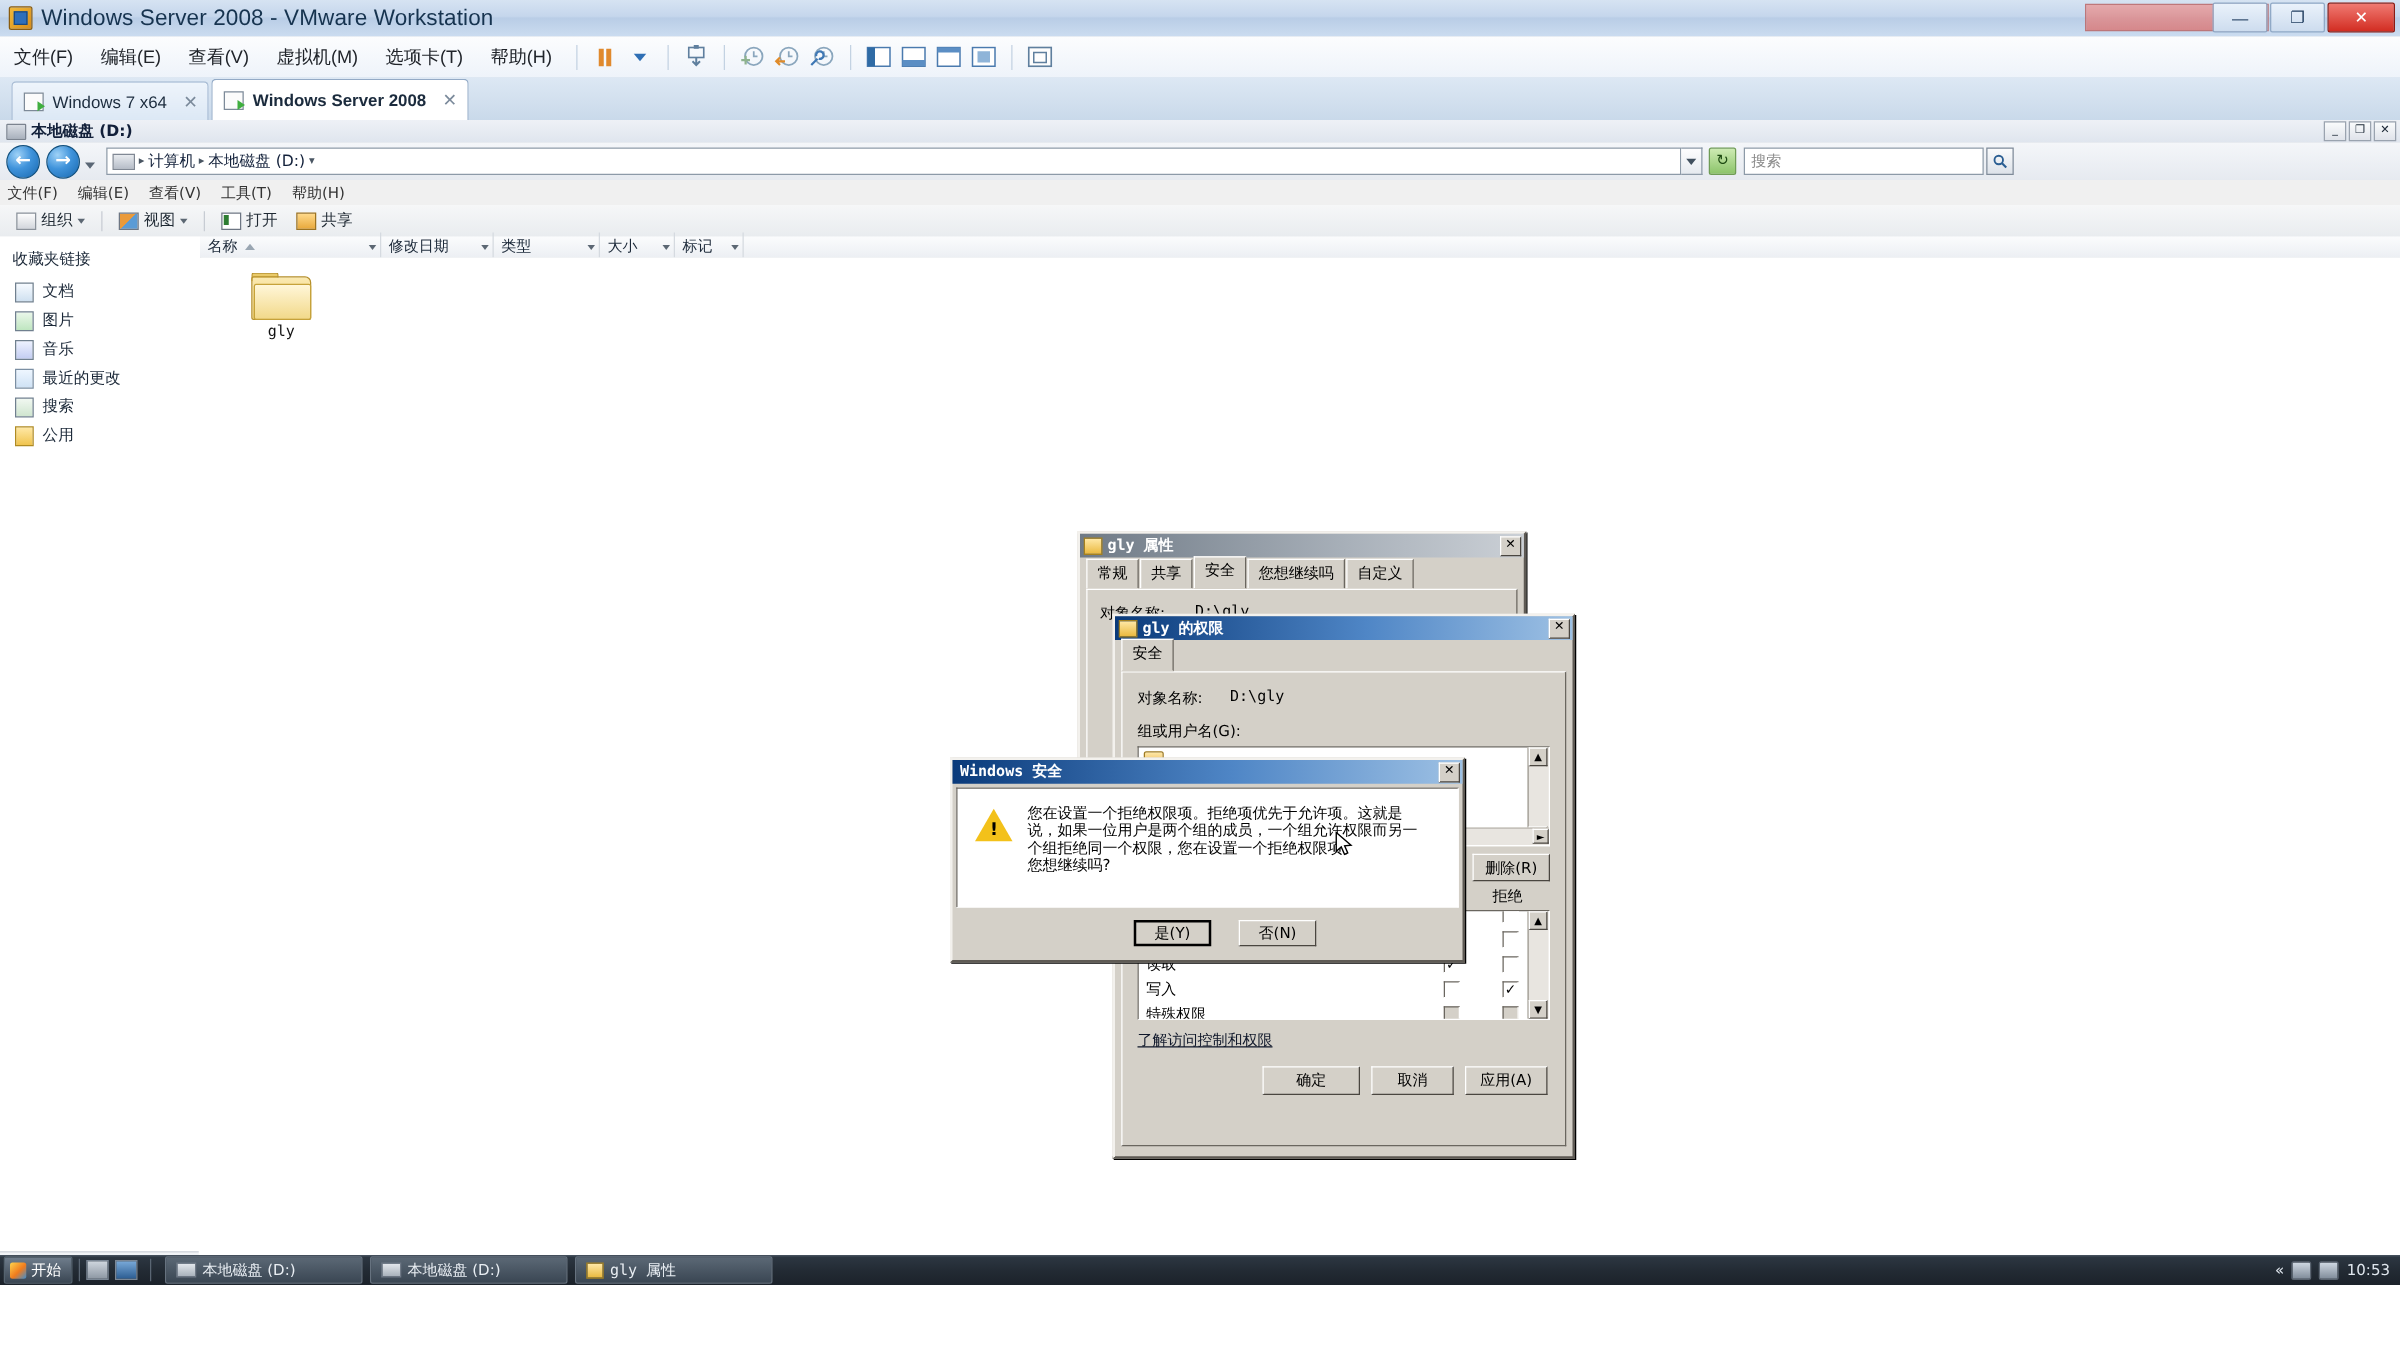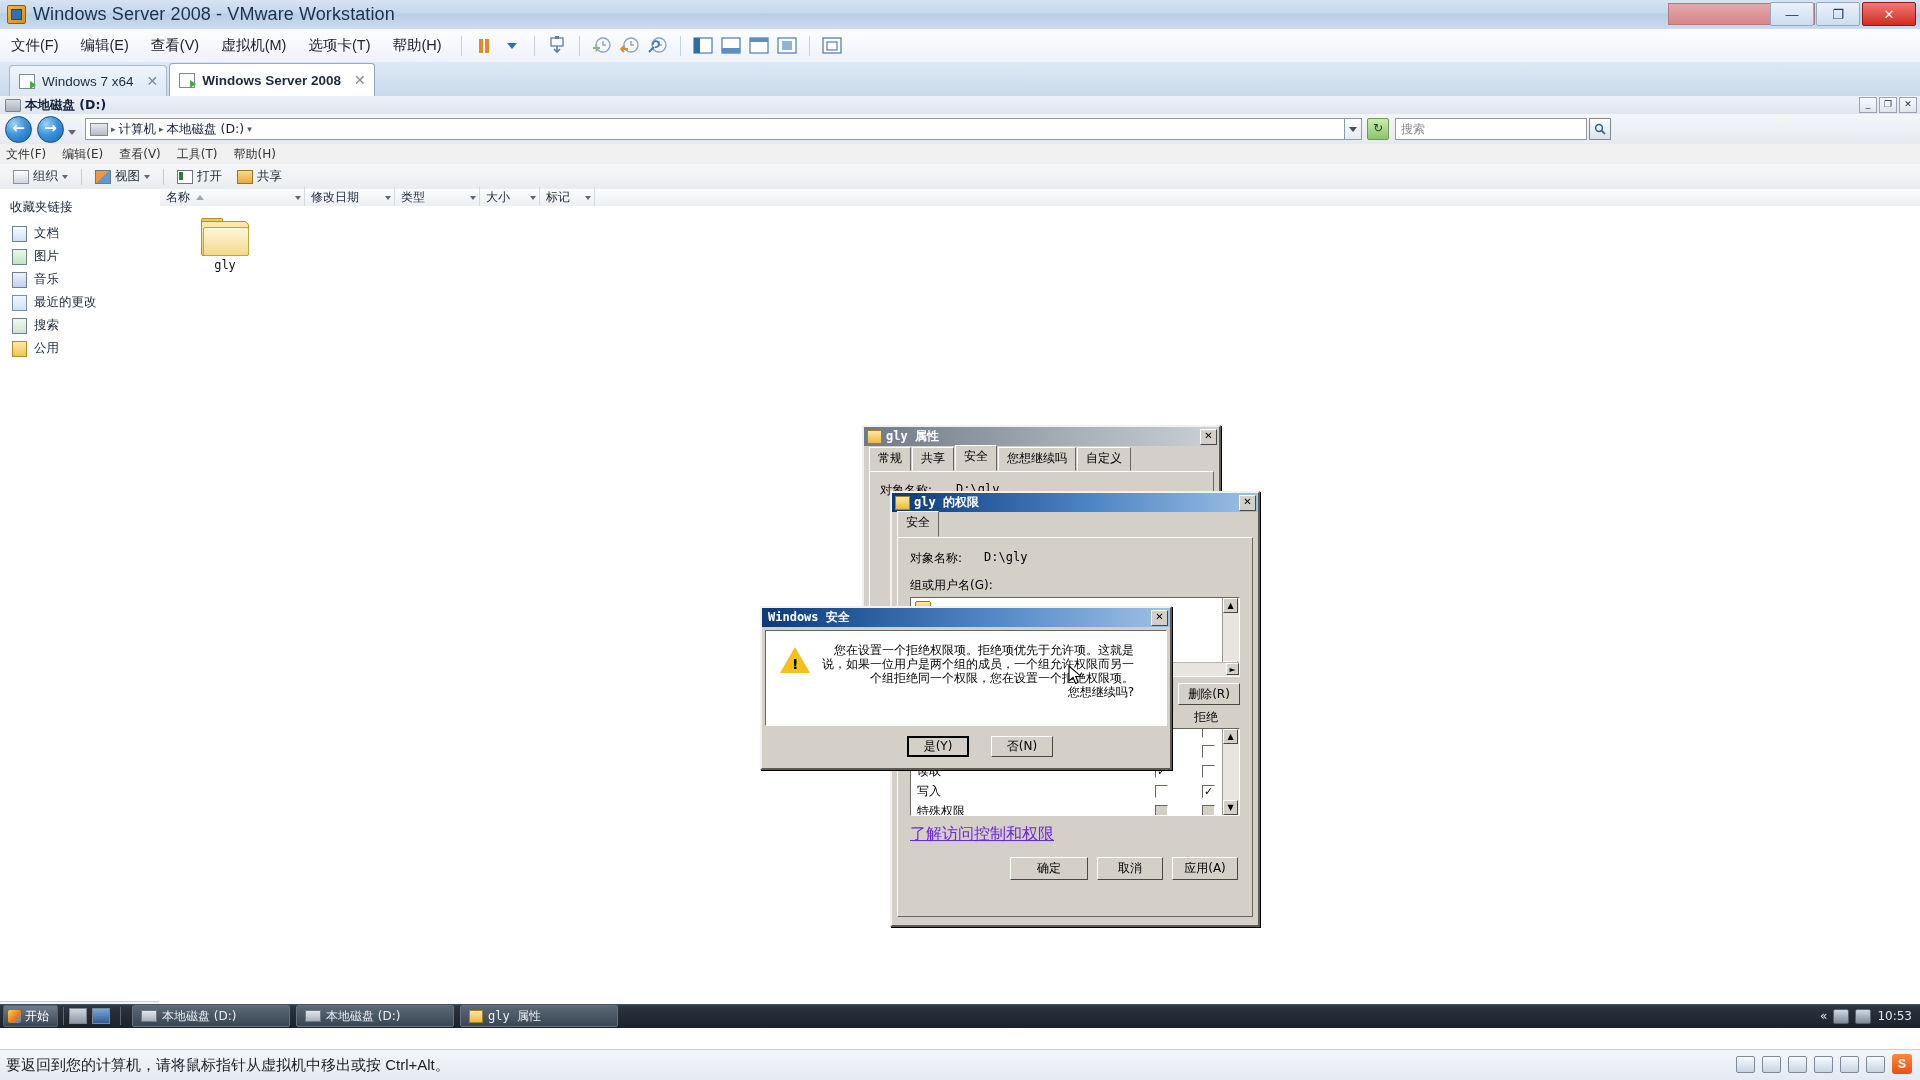--- a/index.html
+++ b/index.html
@@ -201,21 +201,21 @@
   .listbox{background:#fff;border:1px solid;border-color:#6a665f #fff #fff #6a665f;}
   .cbtn{background:#d4d0c8;border:1px solid;border-color:#fff #4a4640 #4a4640 #fff;font-size:12px;
     display:flex;align-items:center;justify-content:center;box-sizing:border-box;}
   .cbtn.default{border:2px solid #000;}
   .chk{width:13px;height:13px;background:#fff;border:1px solid;border-color:#6a665f #fff #fff #6a665f;
     display:inline-flex;align-items:center;justify-content:center;font-size:11px;color:#000;line-height:1;box-sizing:border-box;}
   .chk.gray{background:#d4d0c8;}
   .sbar{width:16px;background:#e8e5e0;border-left:1px solid #9b978f;display:flex;flex-direction:column;justify-content:space-between;}
   .sbtn{width:15px;height:15px;background:#d4d0c8;border:1px solid;border-color:#fff #4a4640 #4a4640 #fff;
     font-size:8px;display:flex;align-items:center;justify-content:center;box-sizing:border-box;}
-  .link{color:#6d28d9;text-decoration:underline;font-size:16px;}
+  .link{color:#0f172a;text-decoration:underline;font-size:12px;}
 
   
   .warn-tri{width:0;height:0;border-left:15px solid transparent;border-right:15px solid transparent;border-bottom:26px solid #f3c11a;position:relative;}
   .warn-tri:after{content:"!";position:absolute;left:-3px;top:9px;font-size:14px;font-weight:bold;color:#000;font-family:"DejaVu Sans",sans-serif;}
 
   
   .taskbar{
     position:absolute;left:0;bottom:30px;width:1920px;height:24px;
     background:linear-gradient(to bottom,#4a5663 0%,#2c3641 8%,#222a33 55%,#1b222a 100%);
     display:flex;align-items:center;
@@ -599,21 +599,21 @@
           <div class="cbtn" style="width:66px;height:23px;">应用(A)</div>
         </div>
       </div>
     </div>
 
     <div class="dlg" style="left:760px;top:510px;width:408px;height:160px;">
       <div class="dlg-tb">
         <span class="dlg-tb-txt" style="padding-left:3px;">Windows 安全</span>
         <span class="dlg-x">✕</span>
       </div>
-      <div style="background:#fff;border:1px solid;border-color:#6a665f #fff #fff #6a665f;margin:3px 3px 0 3px;height:96px;display:flex;padding:12px 24px 0 14px;box-sizing:border-box;text-align:right;">
+      <div style="background:#fff;border:1px solid;border-color:#6a665f #fff #fff #6a665f;margin:3px 3px 0 3px;height:96px;display:flex;padding:12px 24px 0 14px;box-sizing:border-box;">
         <div style="margin:4px 12px 0 0;">
           <div class="warn-tri"></div>
         </div>
         <div style="line-height:14px;">
           <div class="lbl">您在设置一个拒绝权限项。拒绝项优先于允许项。这就是</div>
           <div class="lbl">说，如果一位用户是两个组的成员，一个组允许权限而另一</div>
           <div class="lbl">个组拒绝同一个权限，您在设置一个拒绝权限项。</div>
           <div class="lbl">您想继续吗?</div>
         </div>
       </div>
@@ -651,26 +651,14 @@
       <div class="tray">
         <span>«</span>
         <span class="tray-ico"></span>
         <span class="tray-ico"></span>
         <span>10:53</span>
       </div>
     </div>
 
   </div>
 
-  <div class="vm-status">
-    <div class="vm-status-txt">要返回到您的计算机，请将鼠标指针从虚拟机中移出或按 Ctrl+Alt。</div>
-    <div class="vm-status-icos">
-      <span class="vs-ico"></span>
-      <span class="vs-ico"></span>
-      <span class="vs-ico"></span>
-      <span class="vs-ico"></span>
-      <span class="vs-ico"></span>
-      <span class="vs-ico"></span>
-      <span class="sogou">S</span>
-    </div>
-  </div>
 
 </div>
 
 </body></html>

